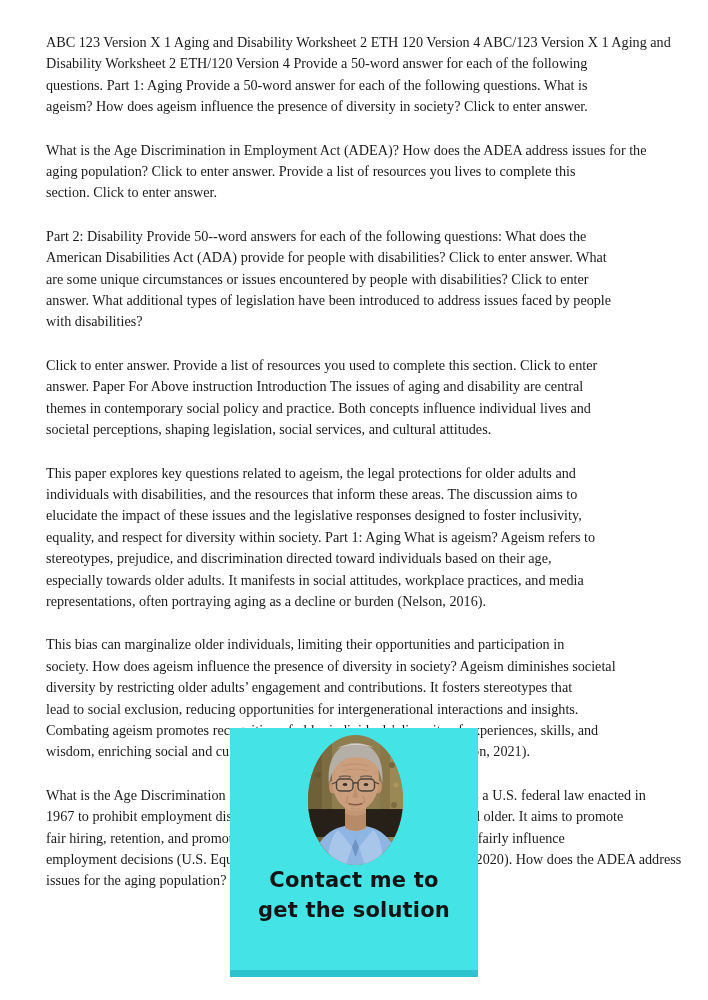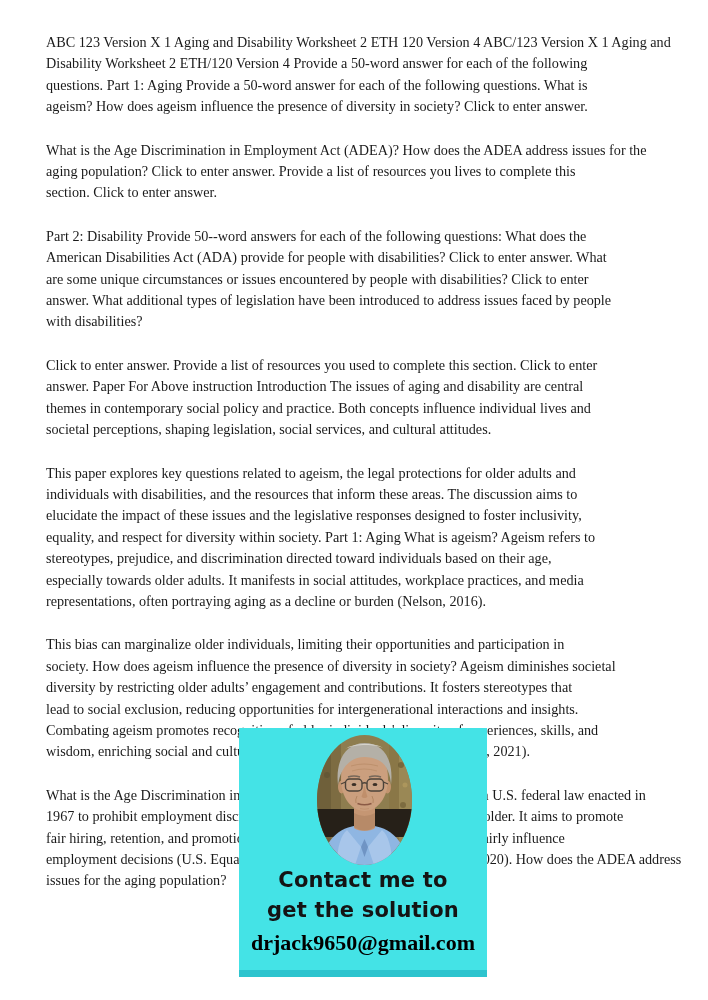--- a/index.html
+++ b/index.html
@@ -20,21 +20,21 @@
   }
   .para {
     margin: 0 0 22px 0;
     font: 400 14.2px/21.4px "Liberation Serif", serif;
     color: #1a1a1a;
     white-space: pre;
     letter-spacing: 0;
   }
   .promo-card {
     position: absolute;
-    left: 239px;
+    left: 230px;
     top: 728px;
     width: 248px;
     height: 249px;
     background: #44e3e6; 
   }
   .promo-photo {
     position: absolute;
     left: 78px;
     top: 7px;
     width: 95px;
@@ -158,17 +158,16 @@
           <path d="M40,61 Q38,65 39,68" fill="none" stroke="#a87c58" stroke-width="0.9" opacity="0.8"></path>
           <path d="M55,61 Q57,65 56,68" fill="none" stroke="#a87c58" stroke-width="0.9" opacity="0.8"></path>
           <path d="M40.5,68.5 Q47.5,71 54.5,68.5" fill="none" stroke="#8b5a45" stroke-width="1.5"></path>
           <path d="M43,73.5 Q47.5,75 52,73.5" fill="none" stroke="#b98a66" stroke-width="0.8" opacity="0.7"></path>
         </g>
       </svg>
     </div>
 
     <div class="promo-heading" style="color: rgb(20, 20, 20);">Contact me to
 get the solution</div>
-    <div class="promo-email">drjack9650@gmail.com</div>
     <div class="card-bottom-strip" style="background: rgb(46, 196, 206);"></div>
   </div>
 
 </div>
 
 </body></html>

